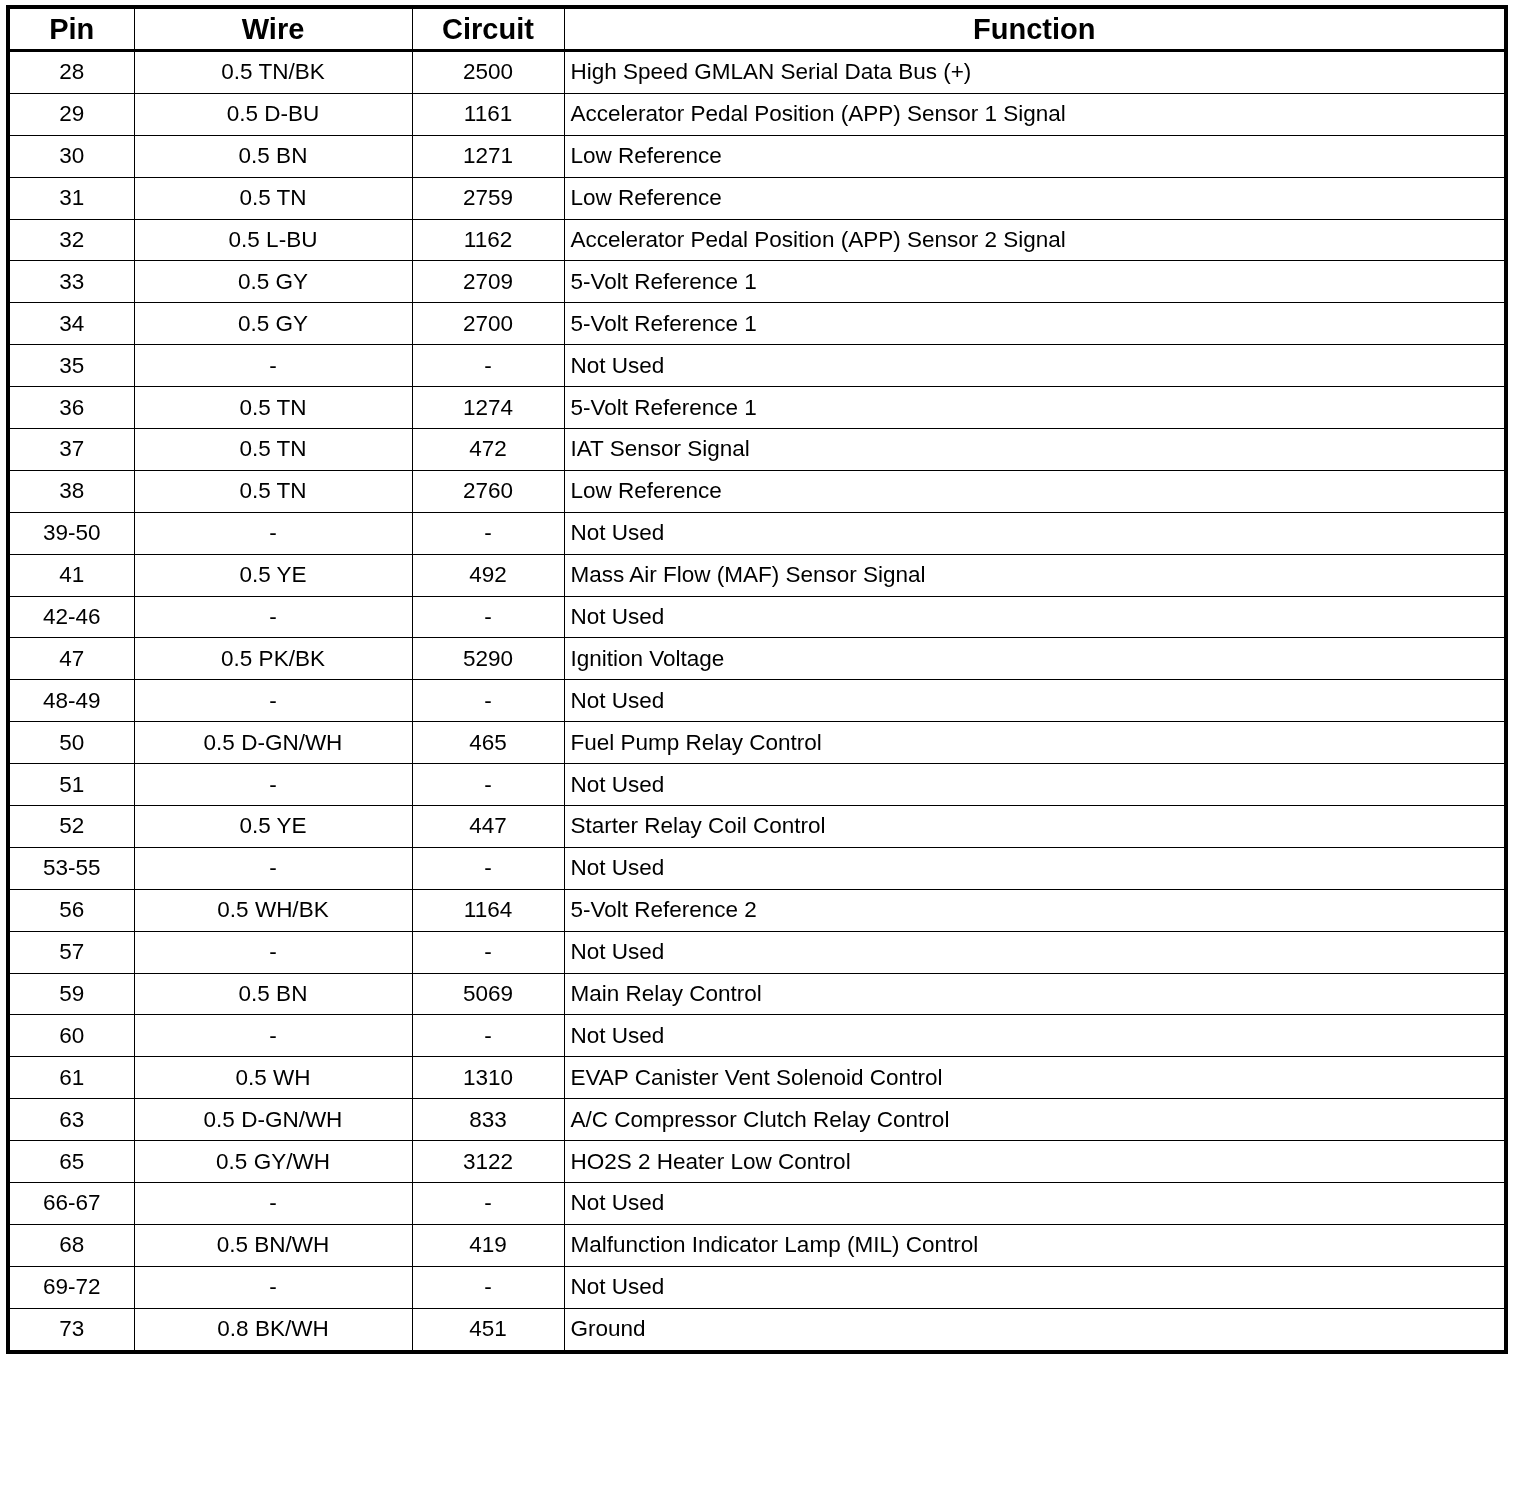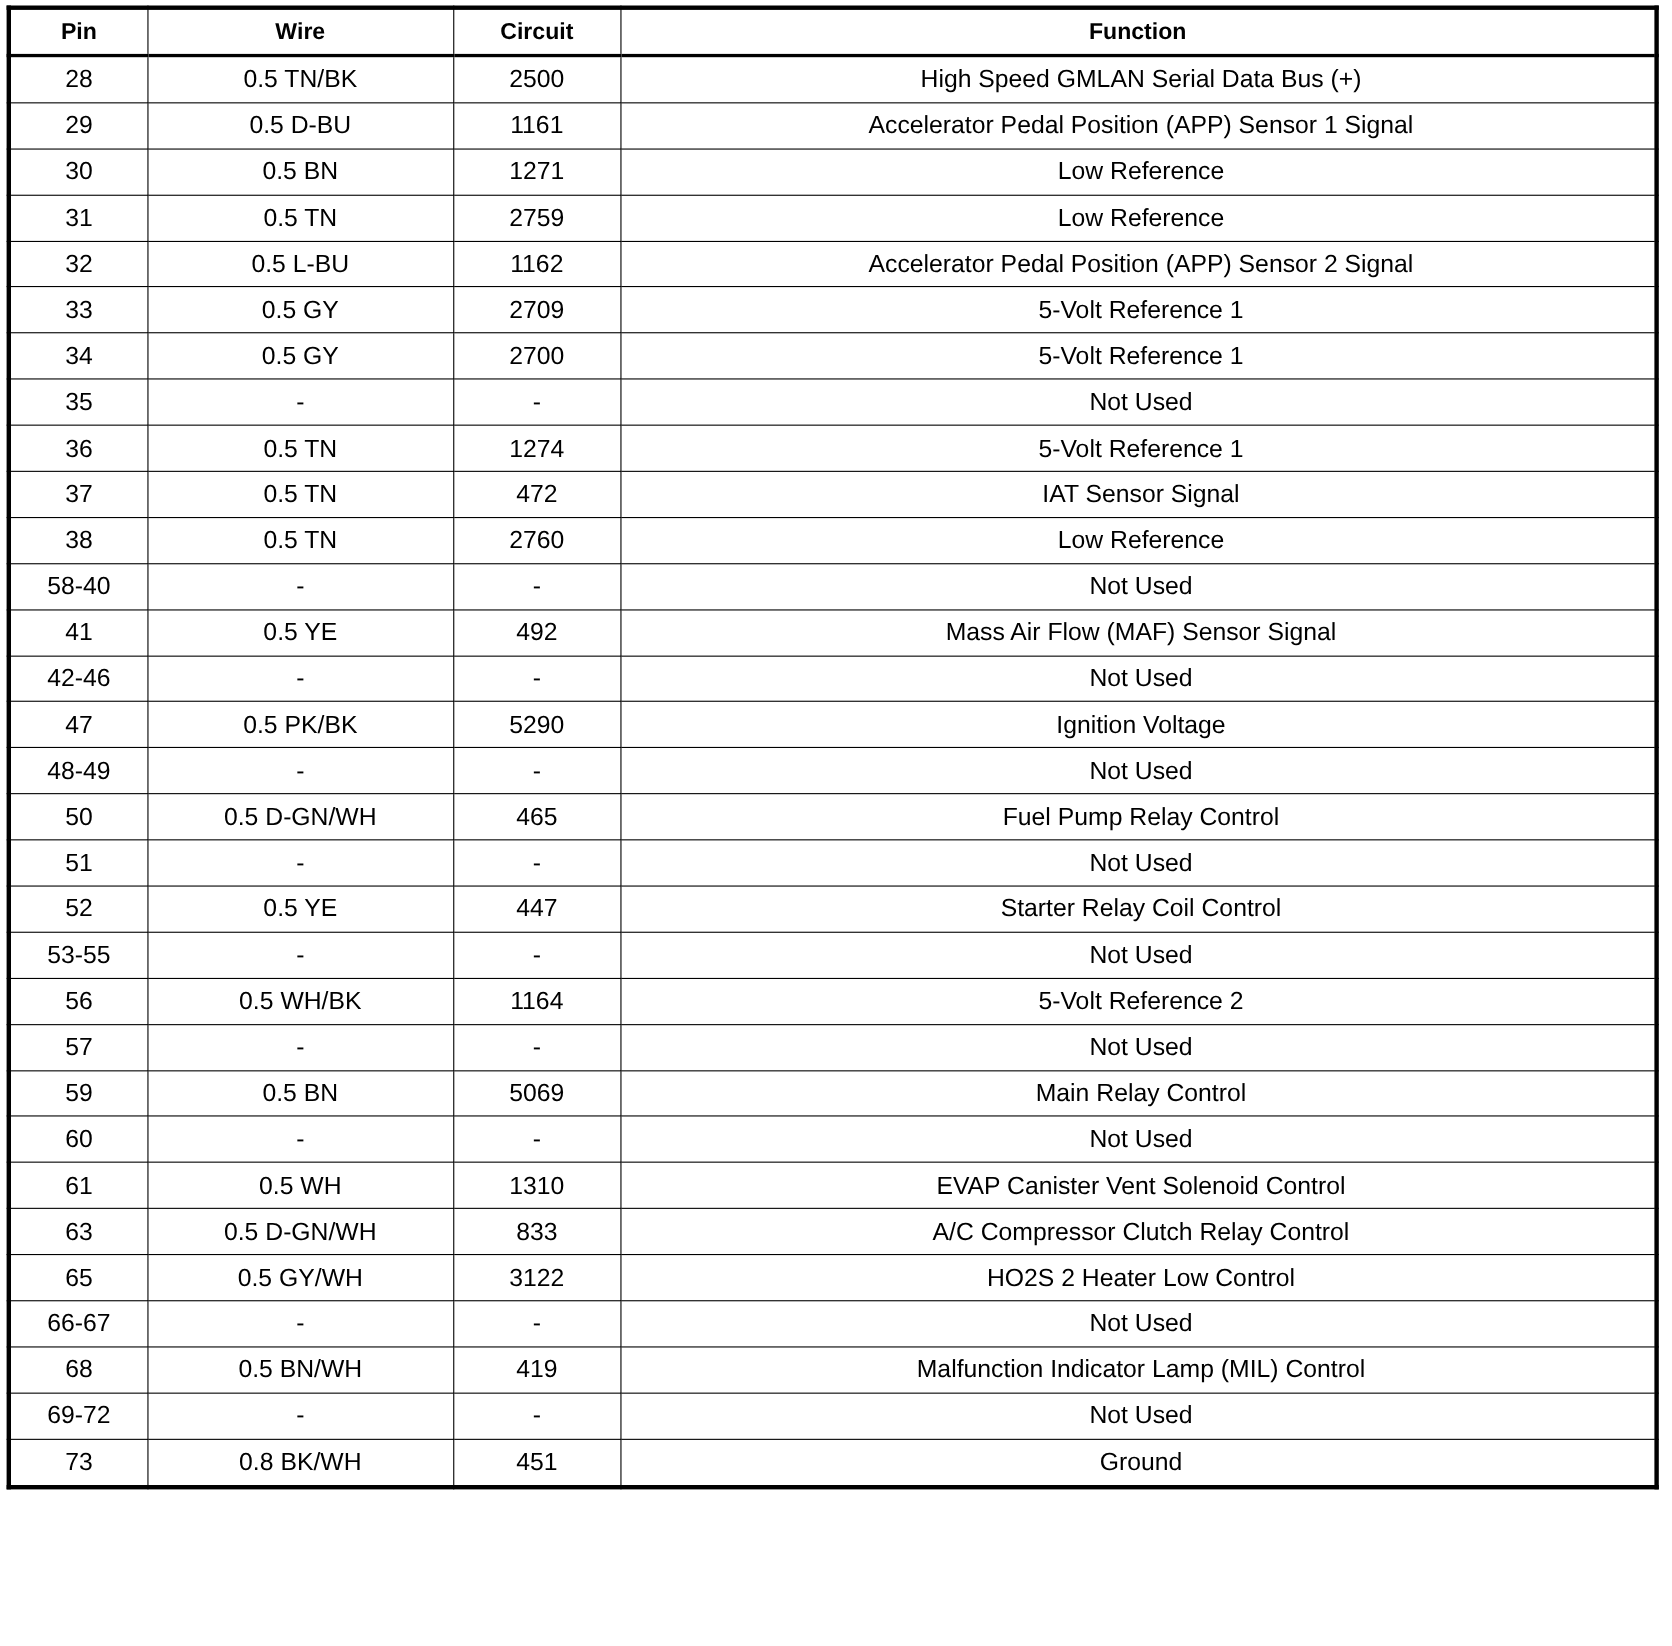--- a/index.html
+++ b/index.html
@@ -23,21 +23,21 @@
       border-collapse: collapse;
       border: 4px solid #000000;
       table-layout: fixed;
     }
     .pin-table col.c-pin { width: 126px; }
     .pin-table col.c-wire { width: 278px; }
     .pin-table col.c-circuit { width: 152px; }
     .pin-table col.c-func { width: auto; }
     .pin-table th {
       height: 40px;
-      font-size: 21px;
+      font-size: 29px;
       font-weight: bold;
       text-align: center;
       border-left: 1.5px solid #000000;
       border-right: 1.5px solid #000000;
       border-bottom: 3px solid #000000;
       padding: 0;
       line-height: 40px;
     }
     .pin-table th.func-head {
       text-align: center;
@@ -48,21 +48,21 @@
       border: 1.5px solid #000000;
       padding: 0;
       line-height: 40px;
       white-space: nowrap;
       overflow: hidden;
     }
     .pin-table td.center {
       text-align: center;
     }
     .pin-table td.func {
-      text-align: center;
+      text-align: left;
       padding-left: 6px;
     }
   </style>
 </head>
 <body>
 
 <table class="pin-table">
   <colgroup>
     <col class="c-pin">
     <col class="c-wire">
@@ -138,21 +138,21 @@
         <td class="center">472</td>
         <td class="func">IAT Sensor Signal</td>
       </tr>
       <tr>
         <td class="center">38</td>
         <td class="center">0.5 TN</td>
         <td class="center">2760</td>
         <td class="func">Low Reference</td>
       </tr>
       <tr>
-        <td class="center">58-40</td>
+        <td class="center">39-50</td>
         <td class="center">-</td>
         <td class="center">-</td>
         <td class="func">Not Used</td>
       </tr>
       <tr>
         <td class="center">41</td>
         <td class="center">0.5 YE</td>
         <td class="center">492</td>
         <td class="func">Mass Air Flow (MAF) Sensor Signal</td>
       </tr>

